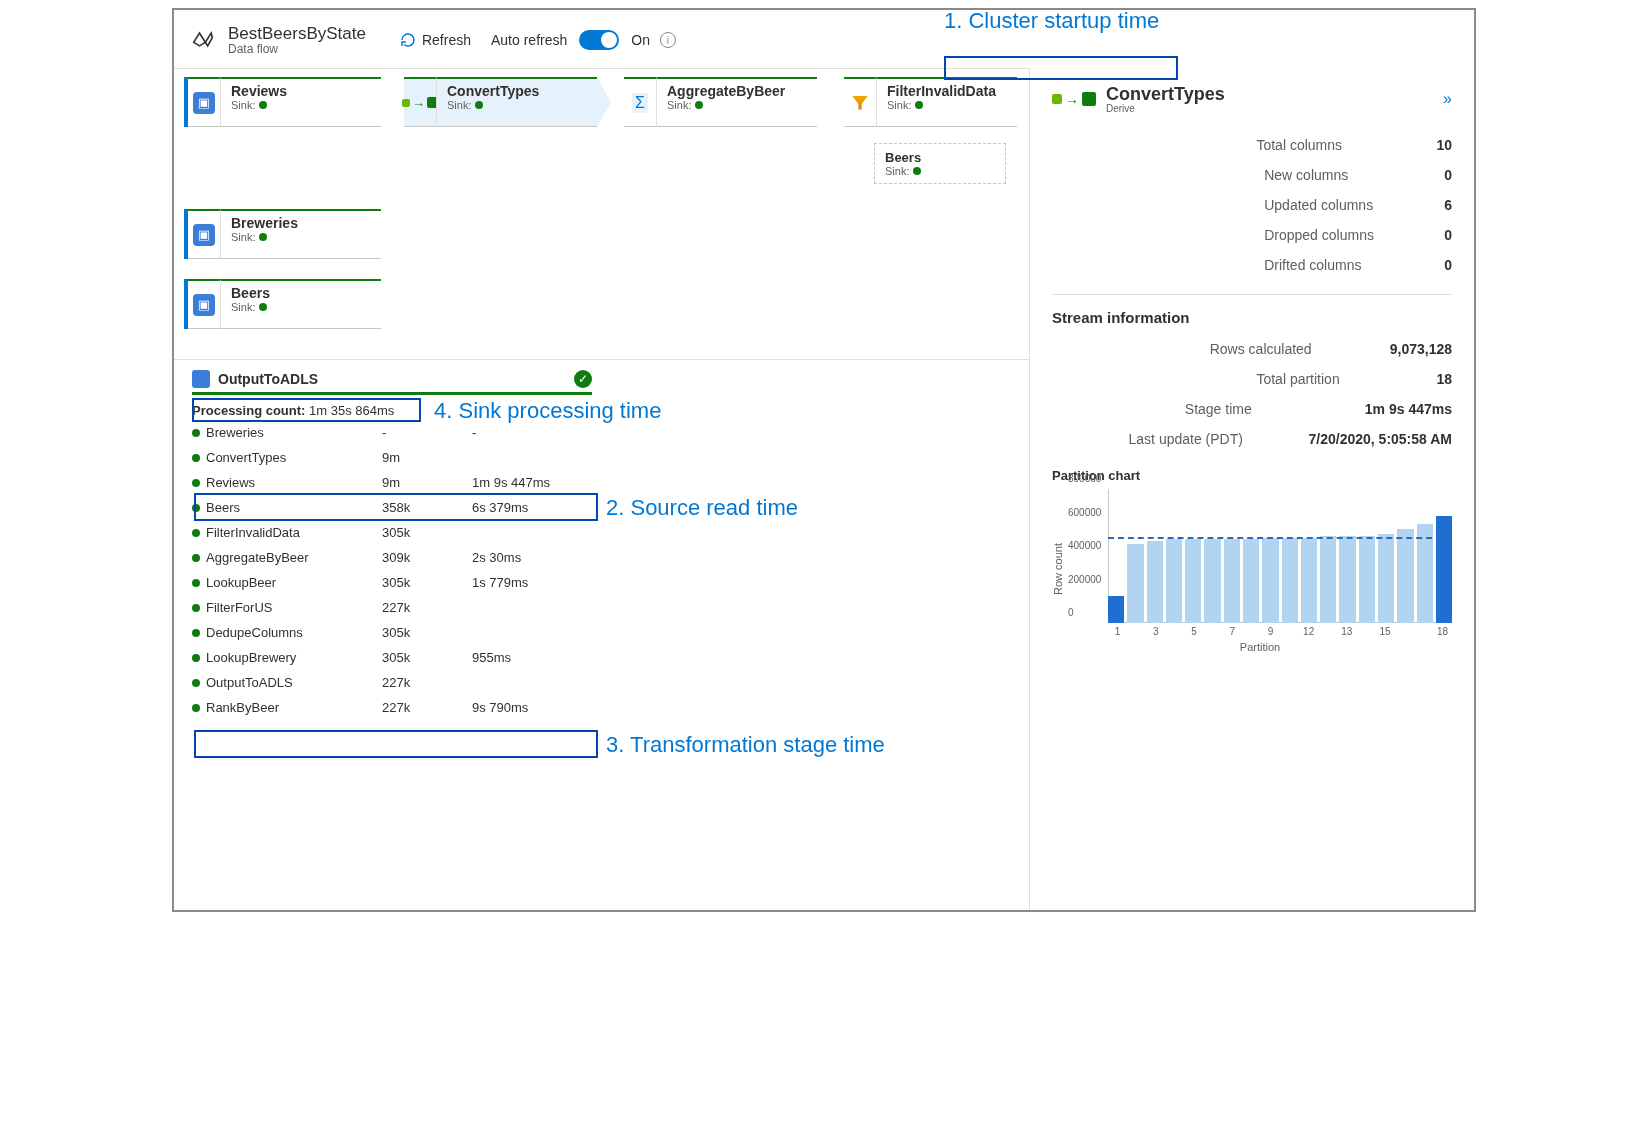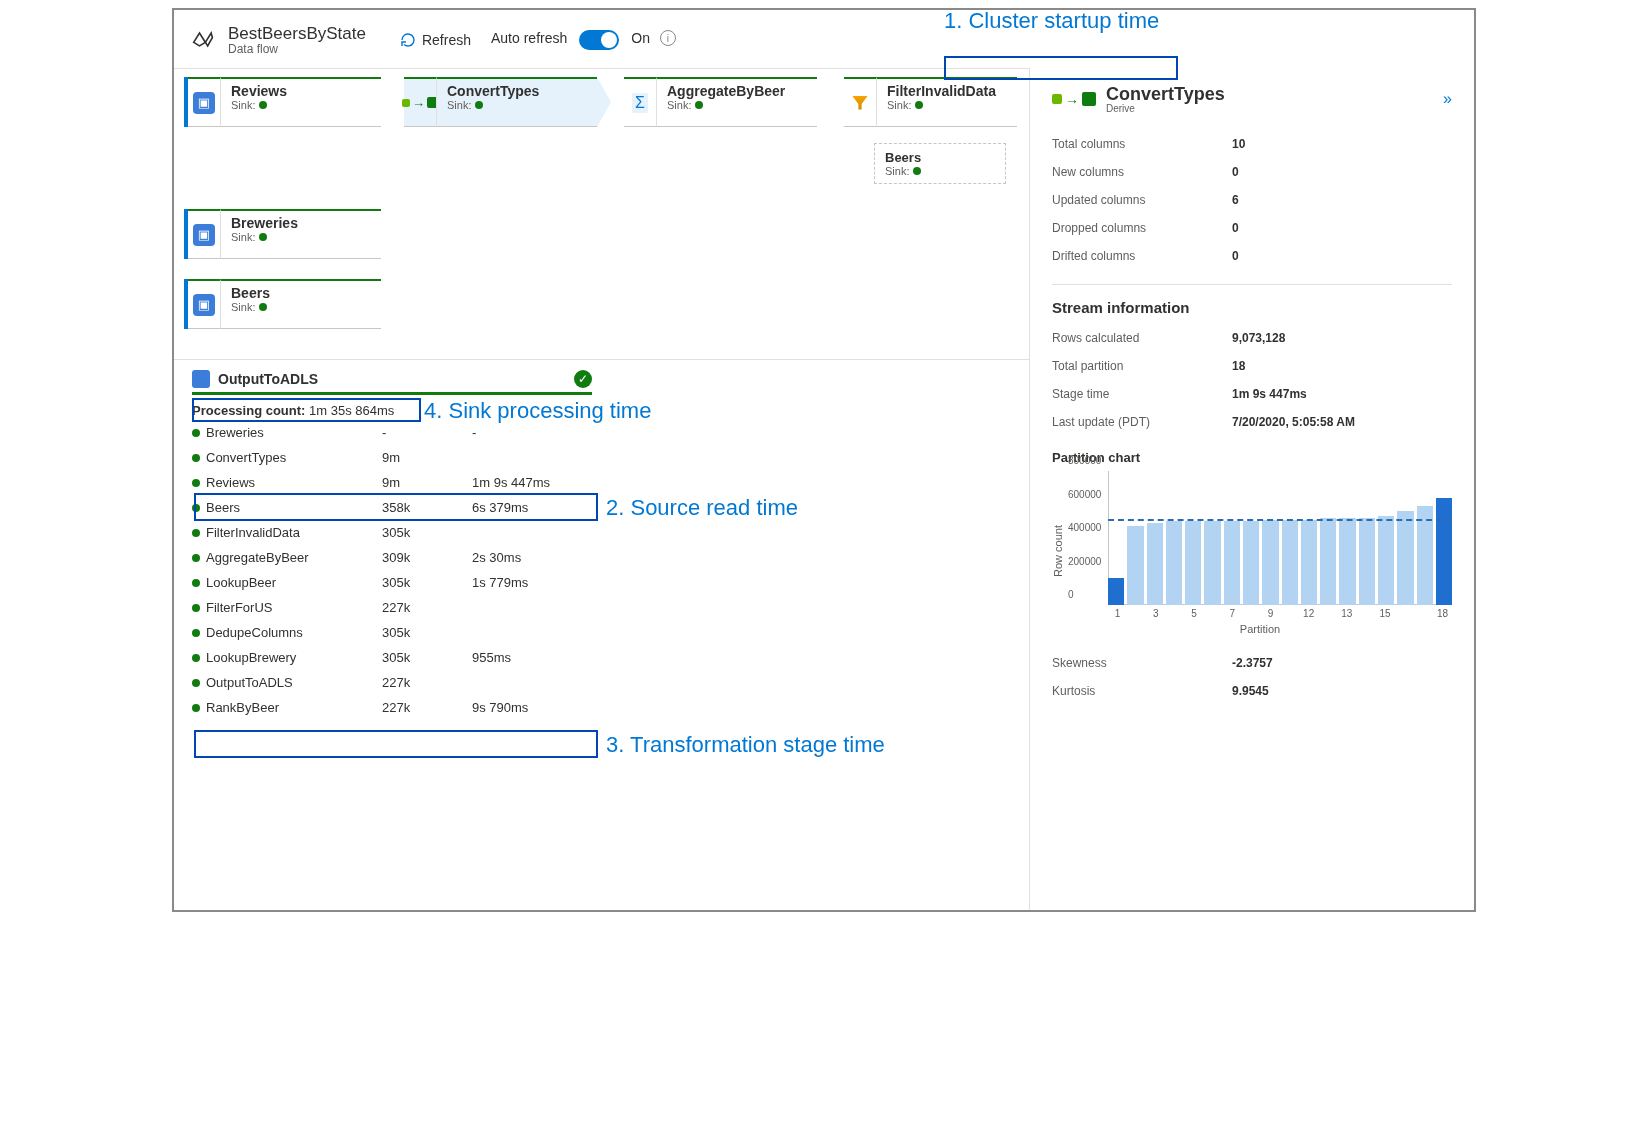--- a/index.html
+++ b/index.html
@@ -41,21 +41,21 @@
   height: 48px;
   padding: 6px 14px 4px 14px;
 }
 .hdr .glyph {
   width: 30px; height: 30px; margin-right: 10px;
   display:flex; align-items:center; justify-content:center;
 }
 .hdr .ttl { font-size: 17px; }
 .hdr .sub { font-size: 12px; color:#605e5c; margin-top:-2px}
 .btnlike {
-  display:flex; align-items:flex-start; gap:6px; color:#323130;
+  display:flex; align-items:center; gap:6px; color:#323130;
   padding:4px 10px; cursor:pointer; font-size:14px;
 }
 .refresh-ic { width:16px;height:16px; }
 .toggle {
   width:40px; height:20px; background:#0078d4; border-radius:10px;
   position:relative; margin:0 6px;
 }
 .toggle::after{
   content:""; position:absolute; right:2px; top:2px;
   width:16px; height:16px; background:#fff; border-radius:50%;
@@ -186,21 +186,21 @@
   width:400px; border-left:1px solid #e1dfdd;
   background:#fff; padding:16px 22px; overflow:auto;
 }
 .rpanel .rh{
   display:flex;align-items:center;gap:10px;margin-bottom:6px;
 }
 .rpanel .rh .nm{font-size:18px;font-weight:600}
 .rpanel .rh .sub{font-size:10px;color:#605e5c;margin-top:-2px}
 .chev{margin-left:auto;color:#0078d4;font-size:16px}
 .kv{
-  display:flex;padding:7px 0;font-size:12px;
+  display:flex;padding:7px 0;font-size:14px;justify-content:flex-end;
 }
 .kv .k{width:180px;color:#605e5c}
 .kv .v{font-weight:600}
 .rpanel hr{border:none;border-top:1px solid #e1dfdd;margin:14px 0}
 .rpanel h3{font-size:15px;margin:4px 0 8px 0}
 .mini{
   position:relative;height:160px;margin-top:6px;
   display:flex;
 }
 .mini .ylab{
@@ -236,21 +236,21 @@
 
   <div class="anno" style="top:-2px;left:770px">1. Cluster startup time</div>
   <div class="anno-box" style="top:46px;left:770px;width:230px;height:20px"></div>
 
   <div class="anno" style="top:485px;left:432px">2. Source read time</div>
   <div class="anno-box" style="top:483px;left:20px;width:400px;height:24px"></div>
 
   <div class="anno" style="top:722px;left:432px">3. Transformation stage time</div>
   <div class="anno-box" style="top:720px;left:20px;width:400px;height:24px"></div>
 
-  <div class="anno" style="top:388px;left:250px">4. Sink processing time</div>
+  <div class="anno" style="top:388px;left:260px">4. Sink processing time</div>
   <div class="anno-box" style="top:388px;left:18px;width:225px;height:20px"></div>
 
   <div class="hdr">
     <div class="glyph">
       <svg width="28" height="28" viewBox="0 0 24 24" fill="none" stroke="#323130" stroke-width="1.4">
         <path d="M4 14l5-8 5 8-5 3z"></path>
           <path d="M14 14l5-8 1 4-4 7z"></path>
       </svg>
     </div>
     <div>
@@ -589,25 +589,15 @@
             <div class="xl" style="left: 240.667px;">12</div>
             <div class="xl" style="left: 278.889px;">13</div>
             <div class="xl" style="left: 317.111px;">15</div>
             <div class="xl" style="left: 374.444px;">18</div>
           </div>
         <div class="xlab">Partition</div>
       </div>
     </div>
 
     <div style="height:18px"></div>
-    <div id="detail-stats">
-        <div class="kv">
-          <span class="k">Skewness</span>
-          <span class="v">-2.3757</span>
-        </div>
-        <div class="kv">
-          <span class="k">Kurtosis</span>
-          <span class="v">9.9545</span>
-        </div>
-      </div>
   </div>
 
 </div>
 
 </body></html>

